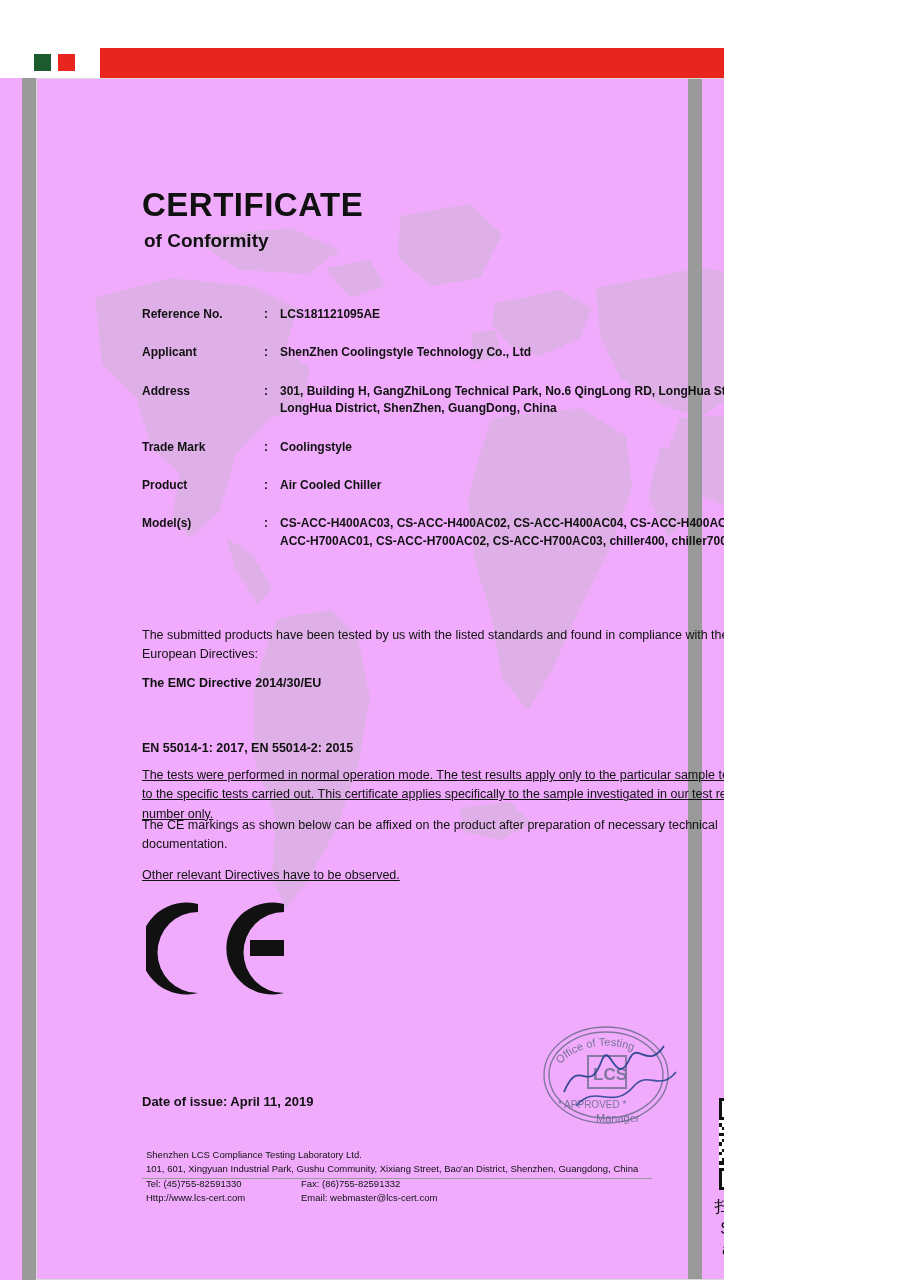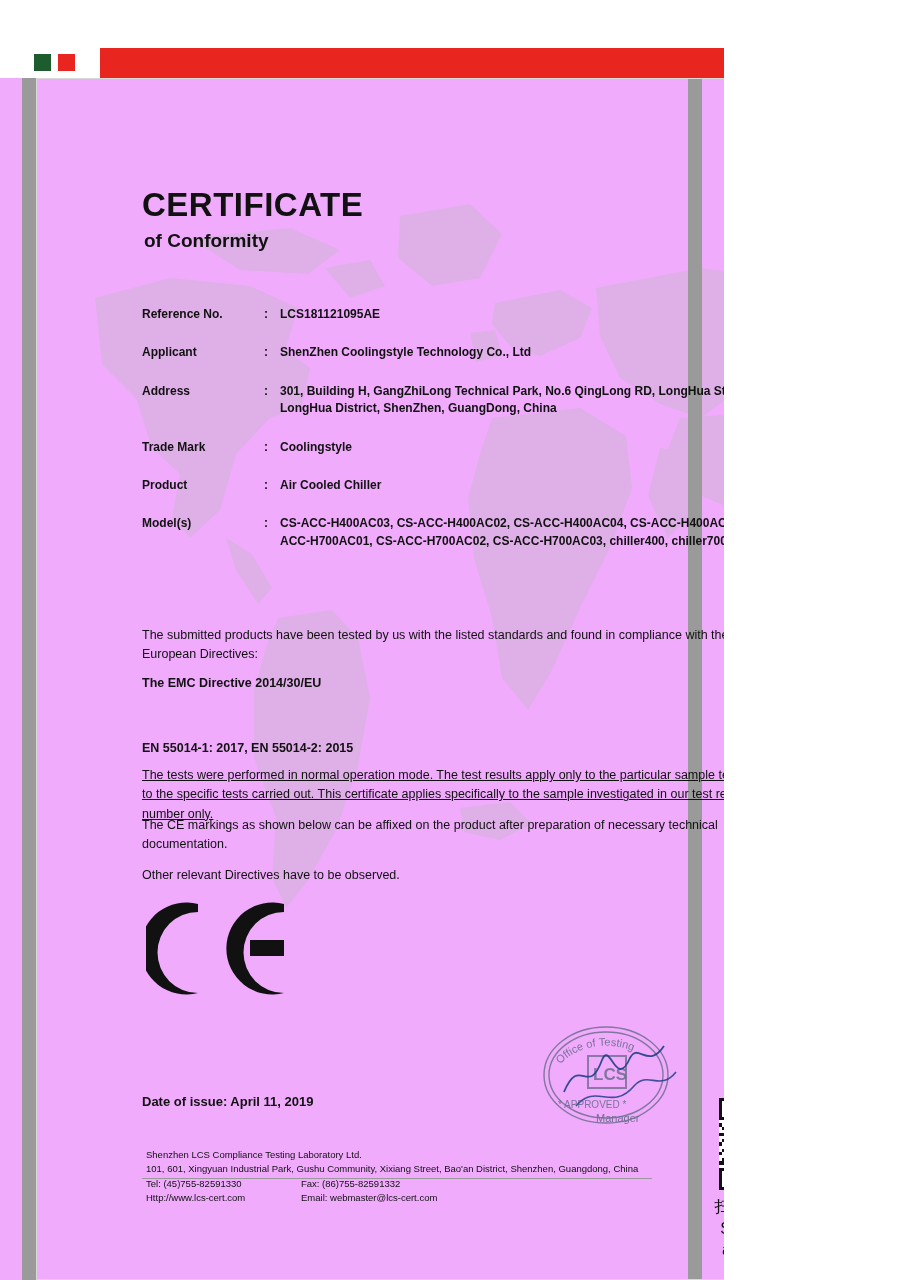--- a/index.html
+++ b/index.html
@@ -150,21 +150,21 @@
     color: #111;
     line-height: 1.55;
   }
   .body-text.bold { font-weight: bold; }
 
   .p1 { top: 578px; }
   .p-emc { top: 626px; }
   .p-std { top: 691px; }
   .p2 { top: 718px; text-decoration: underline; }
   .p3 { top: 768px; }
-  .p4 { top: 818px; }
+  .p4 { top: 818px; text-decoration: underline; }
 
   .ce-mark {
     position: absolute;
     left: 146px;
     top: 848px;
     width: 140px;
     height: 105px;
   }
 
   .date-issue {

